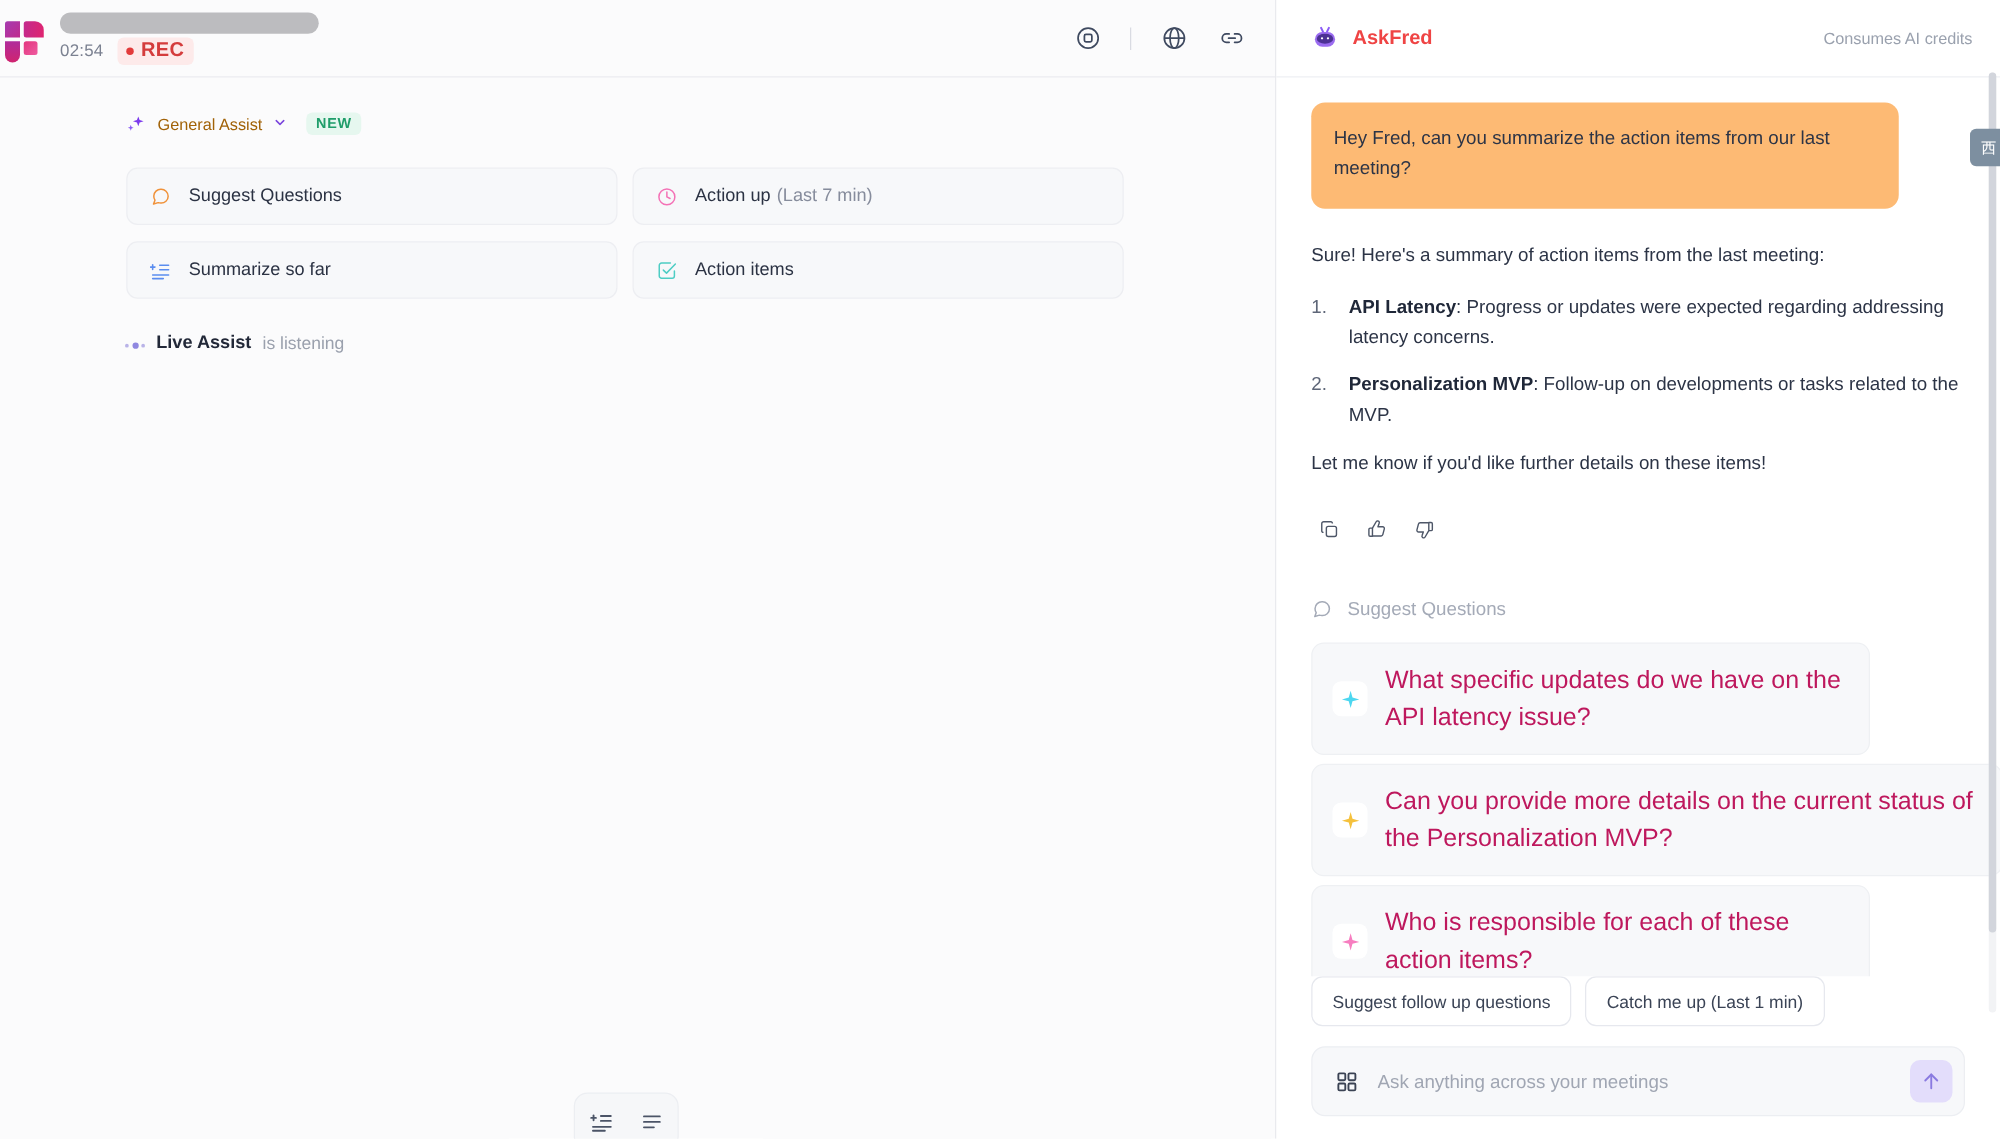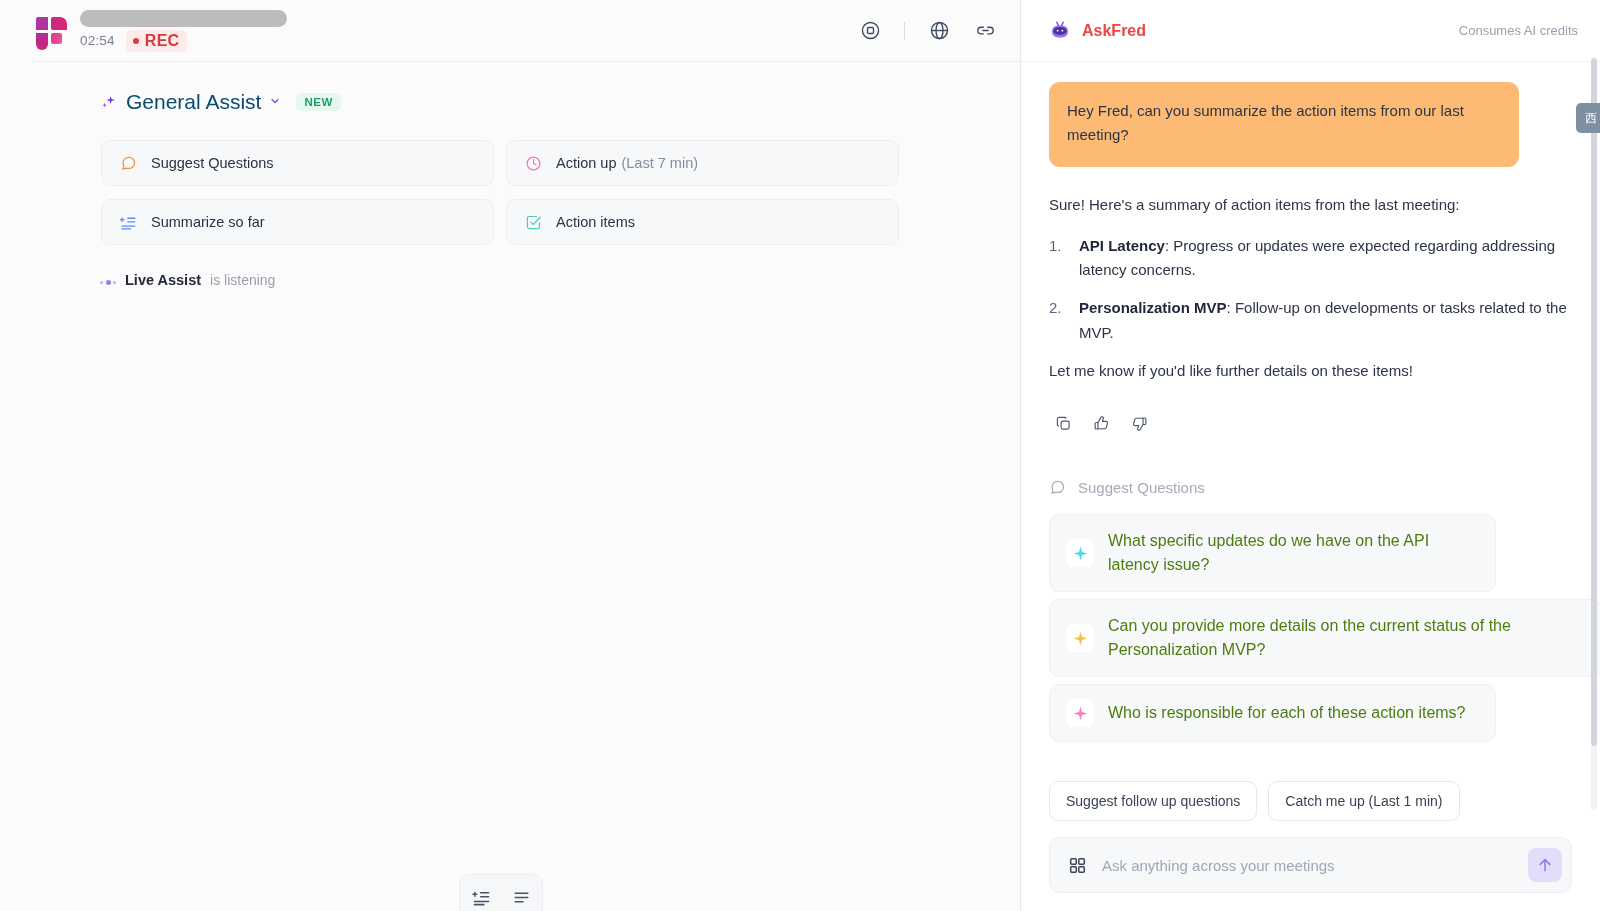--- a/index.html
+++ b/index.html
@@ -18,21 +18,20 @@
     display: flex; flex-direction: column;
     position: relative;
   }
   .left-header {
     height: 62px; min-height: 62px;
     background: #fbfbfc;
     border-bottom: 1px solid #ececf0;
     display: flex; align-items: center;
     padding: 0 18px 0 4px;
     position: relative;
-    margin-left: 32px;
   }
   .logo-mark {
     width: 30px; height: 30px; position: relative; flex: 0 0 30px;
     margin-right: 14px; margin-top: 2px;
   }
   .logo-mark i { position: absolute; display: block; }
   .lm1 { left: 0; top: 0; width: 12px; height: 13px;
          background: linear-gradient(135deg,#a53bb0,#c02a8e); border-radius: 2px 0 0 0; }
   .lm2 { left: 15px; top: 0; width: 16px; height: 13px;
          background: linear-gradient(100deg,#c22a8e,#e0246f); border-radius: 2px 7px 0 2px; }
@@ -58,21 +57,21 @@
     margin-left: auto; display: flex; align-items: center; gap: 12px;
     color: #3f4a60;
   }
   .hicon { width: 34px; height: 34px; display: flex; align-items: center;
            justify-content: center; border-radius: 7px; cursor: pointer; }
   .hdiv { width: 1px; height: 18px; background: #d9dbe2; margin: 0 5px; }
 
   
   .left-body { flex: 1; padding: 28px 0 0 0; position: relative; }
   .assist-row { display: flex; align-items: center; gap: 9px; padding-left: 100px; margin-bottom: 26px; }
-  .assist-name { font-size: 21px; color: #0c4a6e; }
+  .assist-name { font-size: 13px; color: #a16207; }
   .chev { color: #7c47dd; font-size: 10px; margin-left: -1px; }
   .new-badge {
     background: #e6f7ef; color: #1f9d6a; font-size: 11.5px; font-weight: 700;
     letter-spacing: .6px; padding: 3px 8px; border-radius: 5px; margin-left: 6px;
   }
 
   .cards-grid {
     display: grid; grid-template-columns: 393px 393px; gap: 13px 12px;
     padding-left: 101px;
   }
@@ -154,21 +153,21 @@
                flex-direction: column; gap: 7px; }
   .sugg-card {
     background: #f7f8fa; border: 1px solid #eef0f3; border-radius: 10px;
     display: flex; align-items: center; gap: 14px;
     padding: 14px 16px 14px 16px; cursor: pointer;
   }
   .sugg-card.wide { margin-right: -30px; }
   .sugg-card.narrow { width: 447px; }
   .sc-icon { width: 28px; height: 28px; flex: 0 0 28px; background: #ffffff;
              border-radius: 7px; display: flex; align-items: center; justify-content: center; }
-  .sc-text { font-size: 16px; line-height: 1.5; color: #4d7c0f; }
+  .sc-text { font-size: 20px; line-height: 1.5; color: #be185d; }
 
   .right-footer { padding: 0 28px 18px 28px; }
   .chips { display: flex; gap: 11px; margin-bottom: 16px; }
   .chip {
     border: 1px solid #e6e8ee; border-radius: 9px; background: #fff;
     font-size: 14px; color: #3a4355; padding: 11px 16px; cursor: pointer;
     white-space: nowrap;
   }
   .composer {
     height: 56px; background: #f7f8fa; border: 1px solid #eceef2;

